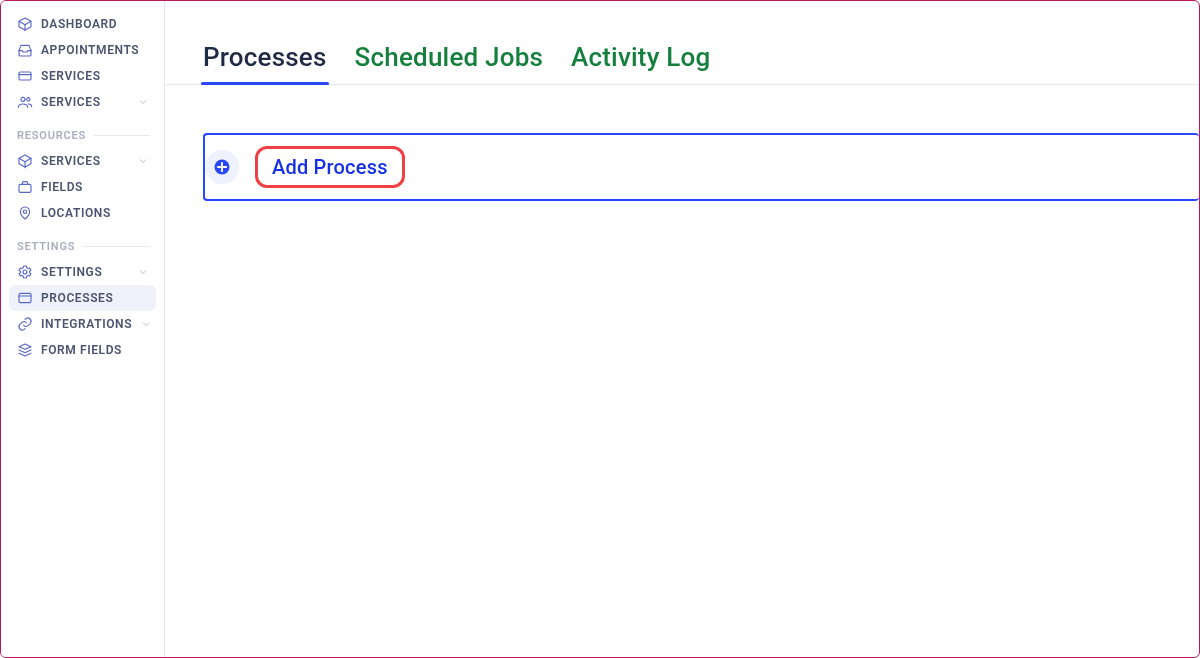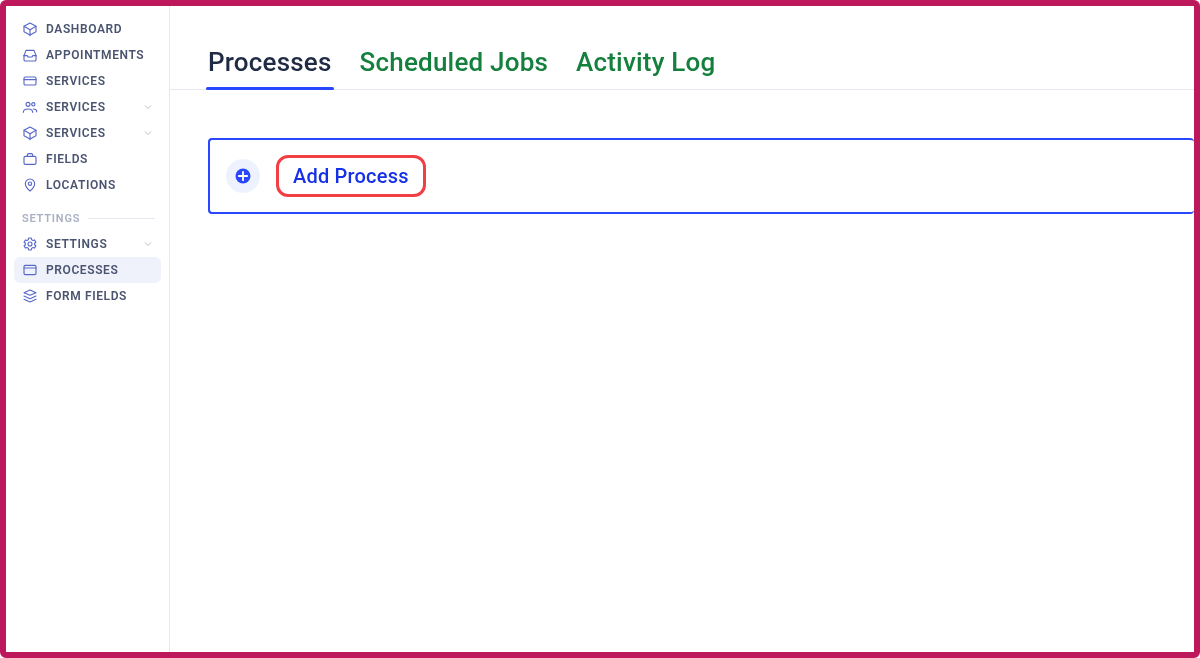--- a/index.html
+++ b/index.html
@@ -18,21 +18,21 @@
     font-family: -apple-system, BlinkMacSystemFont, "Segoe UI", Roboto, "Helvetica Neue", Arial, sans-serif;
     background:#fff;
     color: var(--text);
     -webkit-font-smoothing: antialiased;
   }
   .app {
     width:1200px;
     height:658px;
     display:flex;
     position:relative;
-    border:6px solid #be185d;
+    border:1px solid #be185d;
     border-radius:6px;
     overflow:hidden;
   }
   .sidebar {
     width:164px;
     padding:10px 8px 10px 8px;
     border-right:1px solid var(--line);
     background:#ffffff;
     flex:0 0 auto;
   }
@@ -105,28 +105,27 @@
     height:3px;
     background: var(--blue-mid);
     border-radius:2px;
   }
 
   .content {
     padding: 48px 0 0 38px;
   }
 
   .add-card {
-    height:76px;
+    height:68px;
     border:2px solid var(--blue-mid);
     border-radius:4px;
     border-right:none;
     display:flex;
     align-items:center;
     gap:16px;
-    padding-left:16px;
     background:#fff;
     width: 100%;
   }
   .plus-badge {
     width:34px; height:34px;
     border-radius:50%;
     background:#eef2ff;
     display:flex; align-items:center; justify-content:center;
     color: var(--blue-mid);
   }
@@ -204,20 +203,24 @@
         <span class="label">SERVICES</span>
         <span class="caret">
           <svg width="12" height="12" viewBox="0 0 24 24" fill="none" stroke="currentColor" stroke-width="2">
               <polyline points="6 9 12 15 18 9"></polyline>
             </svg>
         </span>
       </div>
     </div>
 
     <div class="group">
+      <div class="sb-header">
+        <span class="sb-title">RESOURCES</span>
+        <span class="rule"></span>
+      </div>
 
       <div class="sb-item">
         <span class="icon">
           <svg width="16" height="16" viewBox="0 0 24 24" fill="none" stroke="currentColor" stroke-width="1.7" stroke-linecap="round" stroke-linejoin="round">
               <path d="M21 16V8l-9-5-9 5v8l9 5 9-5z"></path>
               <path d="M3 8l9 5 9-5"></path>
               <path d="M12 22V13"></path>
             </svg>
         </span>
         <span class="label">SERVICES</span>
@@ -274,20 +277,34 @@
       <div class="sb-item active">
         <span class="icon">
           <svg width="16" height="16" viewBox="0 0 24 24" fill="none" stroke="currentColor" stroke-width="1.7" stroke-linecap="round" stroke-linejoin="round">
               <rect x="3" y="5" width="18" height="14" rx="2"></rect>
               <path d="M3 9h18"></path>
             </svg>
         </span>
         <span class="label">PROCESSES</span>
       </div>
 
+      <div class="sb-item">
+        <span class="icon">
+          <svg width="16" height="16" viewBox="0 0 24 24" fill="none" stroke="currentColor" stroke-width="1.7" stroke-linecap="round" stroke-linejoin="round">
+              <path d="M10 14a5 5 0 0 0 7 0l3-3a5 5 0 0 0-7-7l-1 1"></path>
+              <path d="M14 10a5 5 0 0 0-7 0l-3 3a5 5 0 0 0 7 7l1-1"></path>
+            </svg>
+        </span>
+        <span class="label">INTEGRATIONS</span>
+        <span class="caret">
+          <svg width="12" height="12" viewBox="0 0 24 24" fill="none" stroke="currentColor" stroke-width="2">
+              <polyline points="6 9 12 15 18 9"></polyline>
+            </svg>
+        </span>
+      </div>
 
       <div class="sb-item">
         <span class="icon">
           <svg width="16" height="16" viewBox="0 0 24 24" fill="none" stroke="currentColor" stroke-width="1.7" stroke-linecap="round" stroke-linejoin="round">
               <path d="M12 3l9 4-9 4-9-4 9-4z"></path>
               <path d="M3 12l9 4 9-4"></path>
               <path d="M3 17l9 4 9-4"></path>
             </svg>
         </span>
         <span class="label">FORM FIELDS</span>

